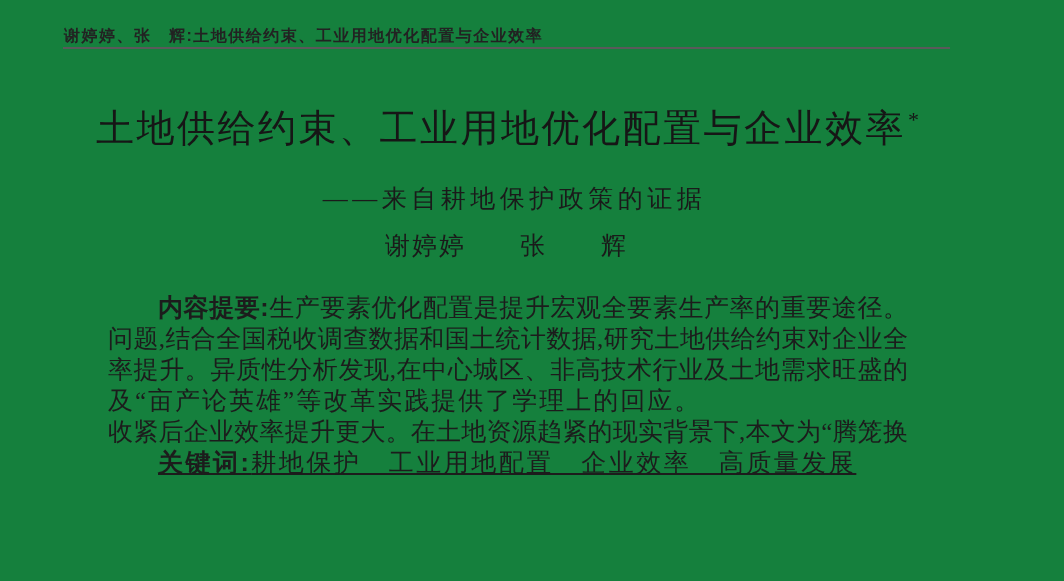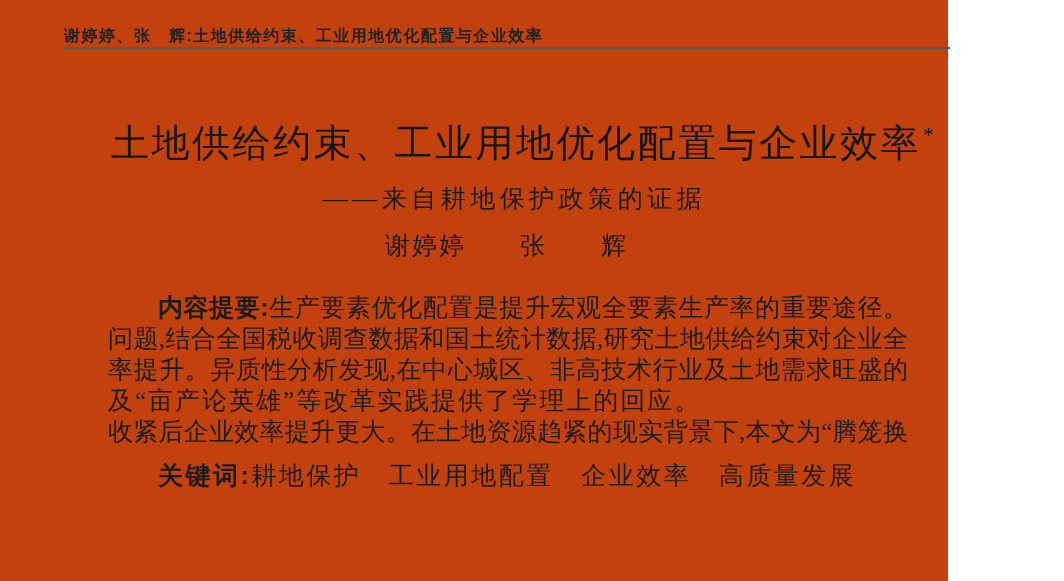--- a/index.html
+++ b/index.html
@@ -5,23 +5,23 @@
   html, body {
     margin: 0;
     padding: 0;
     width: 1064px;
     height: 581px;
     background: #ffffff;
     overflow: hidden;
   }
   .page {
     position: relative;
-    width: 948px;
+    width: 1064px;
     height: 581px;
-    background: #c2410c;
+    background: #15803d;
     color: #1c1c1c;
     font-family: "Liberation Serif", "DejaVu Serif", serif;
   }
   .running-header {
     position: absolute;
     left: 64px;
     top: 26px;
     width: 887px;
     font-family: "Liberation Sans", "DejaVu Sans", sans-serif;
     font-weight: bold;
@@ -36,21 +36,21 @@
     top: 47px;
     width: 887px;
     height: 2px;
     background: #5a5a5a;
   }
   .article-title {
     position: absolute;
     left: 63px;
     top: 96px;
     width: 887px;
-    margin: 16px;
+    margin: 1px;
     text-align: center;
     font-size: 38px;
     font-weight: normal;
     letter-spacing: 2.5px;
     line-height: 46px;
     color: #161616;
   }
   .article-title .note-marker {
     font-size: 22px;
     vertical-align: 14px;
@@ -99,25 +99,26 @@
   }
   .abstract .line.last {
     text-align-last: left;
     letter-spacing: 2px;
   }
   .bold-label {
     font-family: "Liberation Sans", "DejaVu Sans", sans-serif;
     font-weight: bold;
   }
   .keywords-line {
-    margin-top: 13px;
+    margin-top: 0;
     text-indent: 2em;
     letter-spacing: 2.5px;
     white-space: nowrap;
     height: 31px;
+    text-decoration: underline;
   }
 </style>
 </head>
 <body>
 
 <div class="page">
 
   <div class="running-header">谢婷婷、张　辉:土地供给约束、工业用地优化配置与企业效率</div>
 
   <div class="header-rule"></div>

